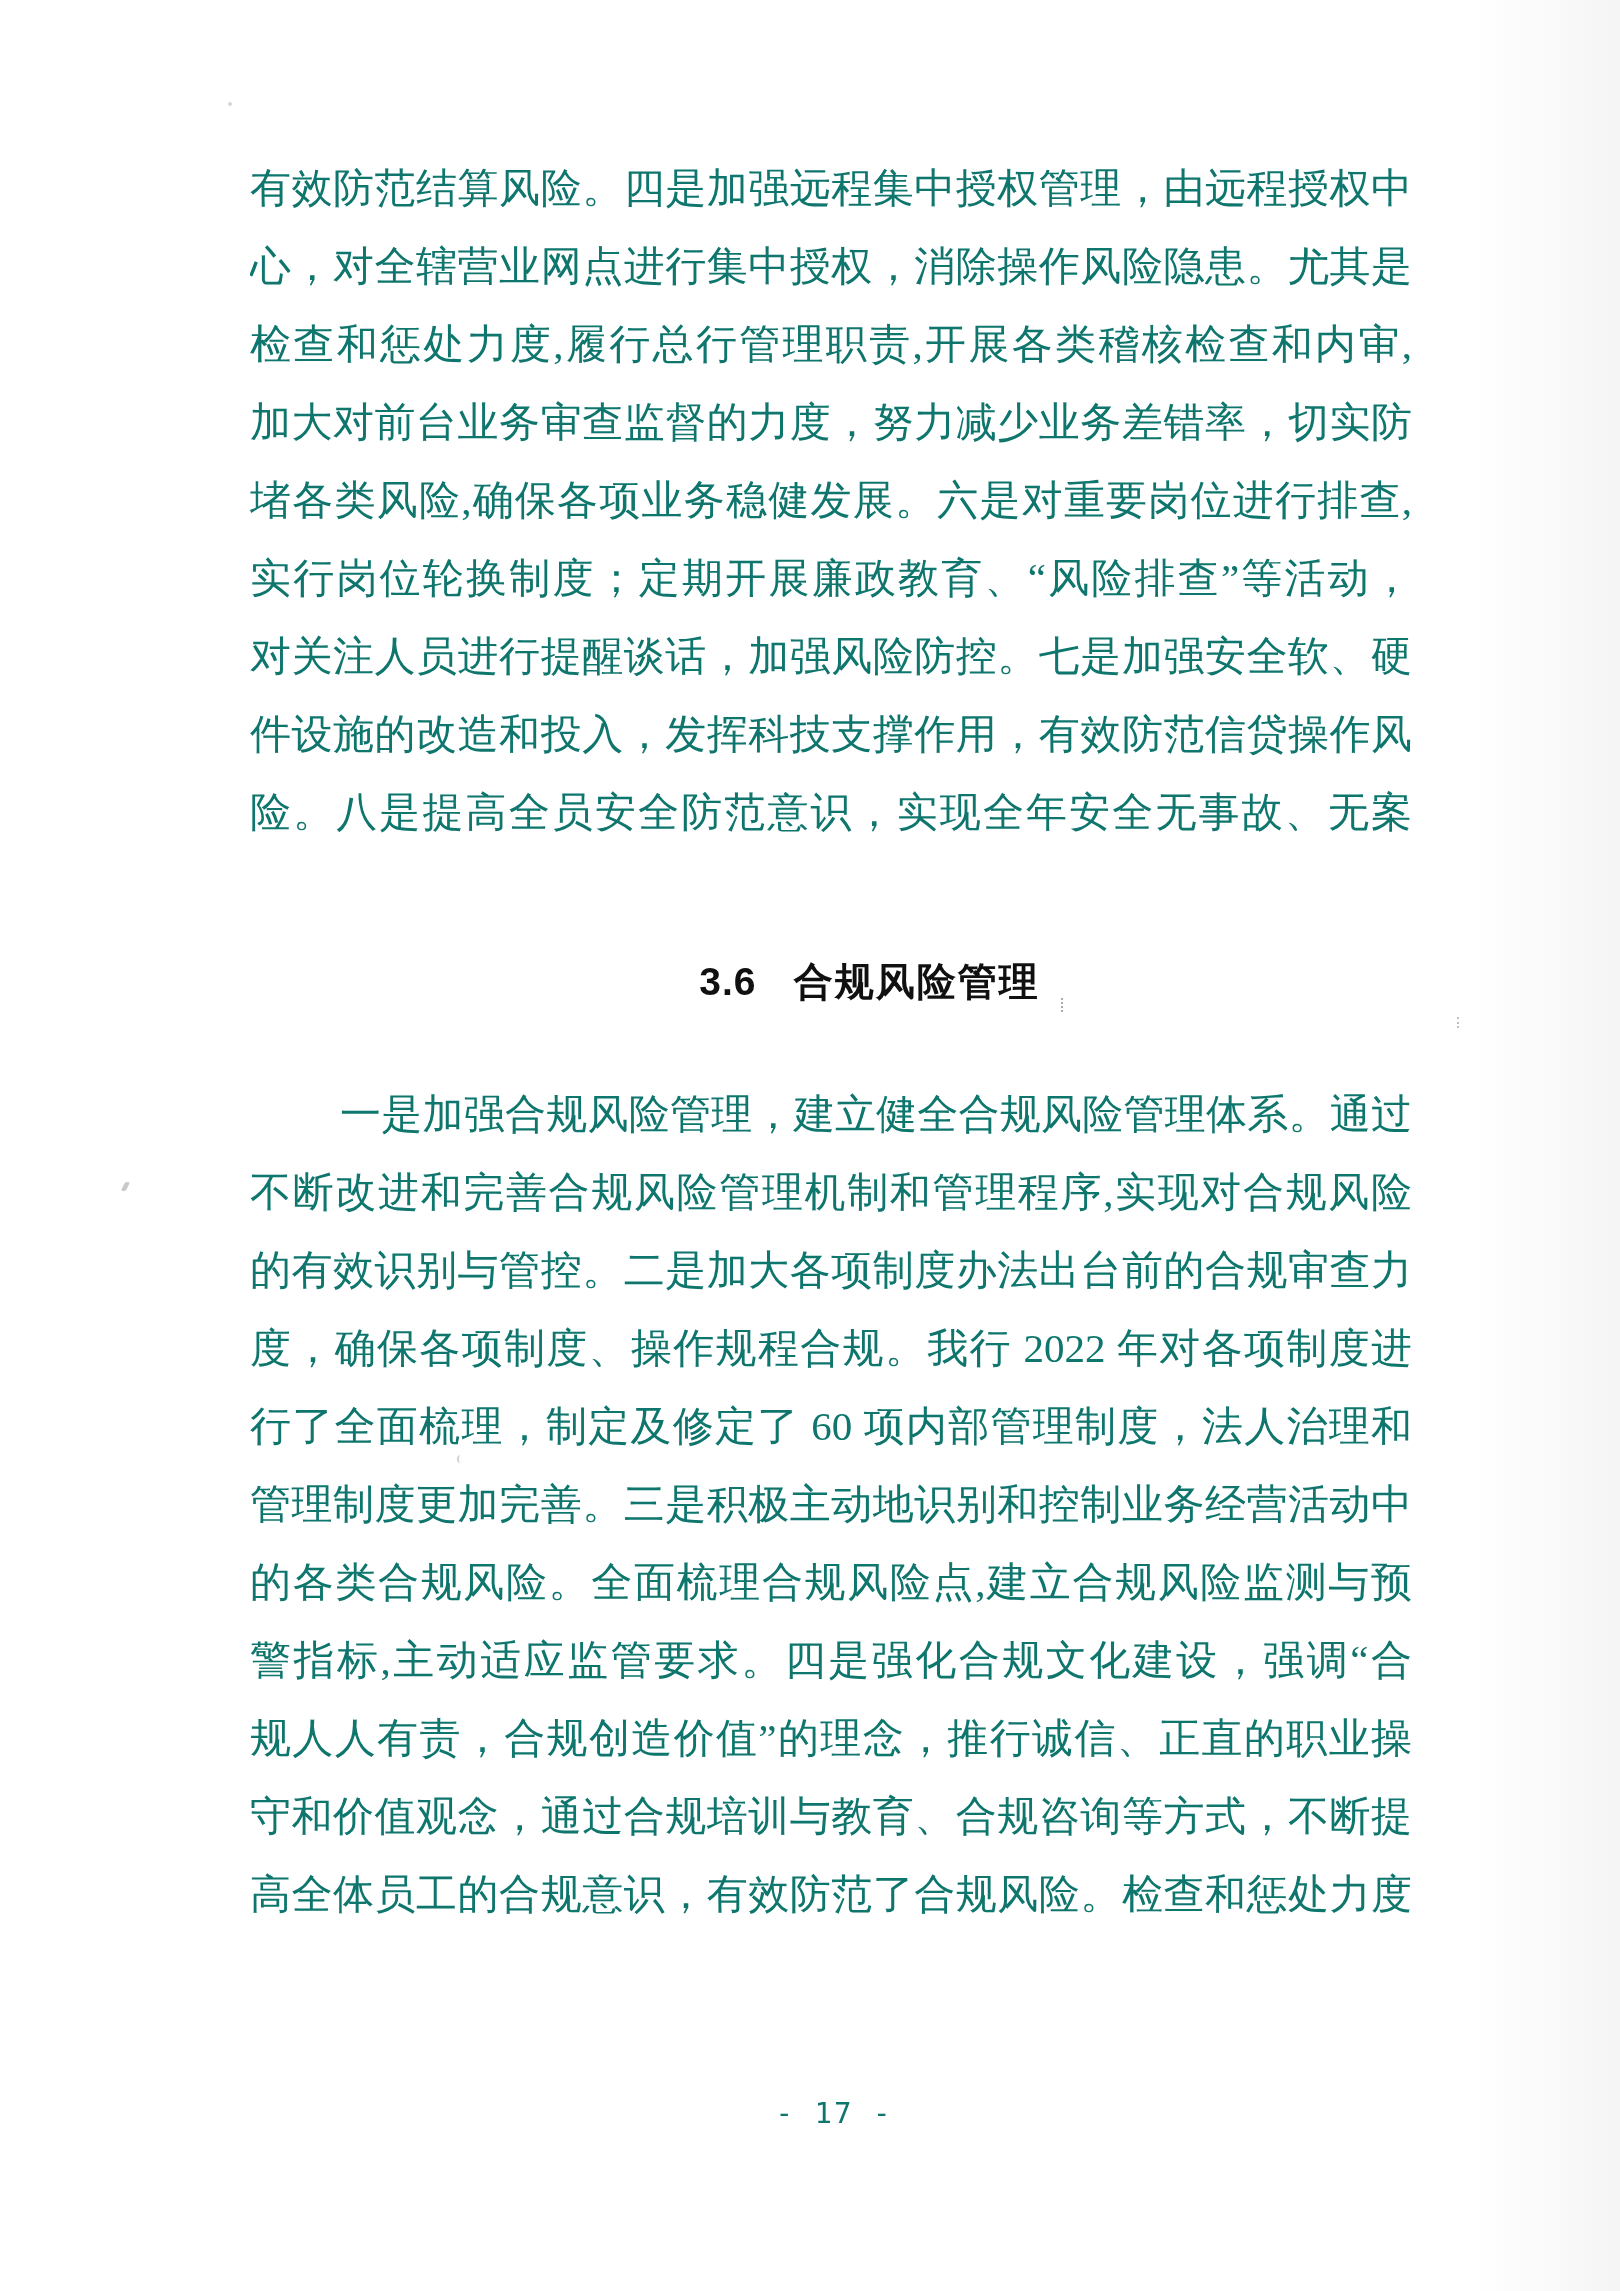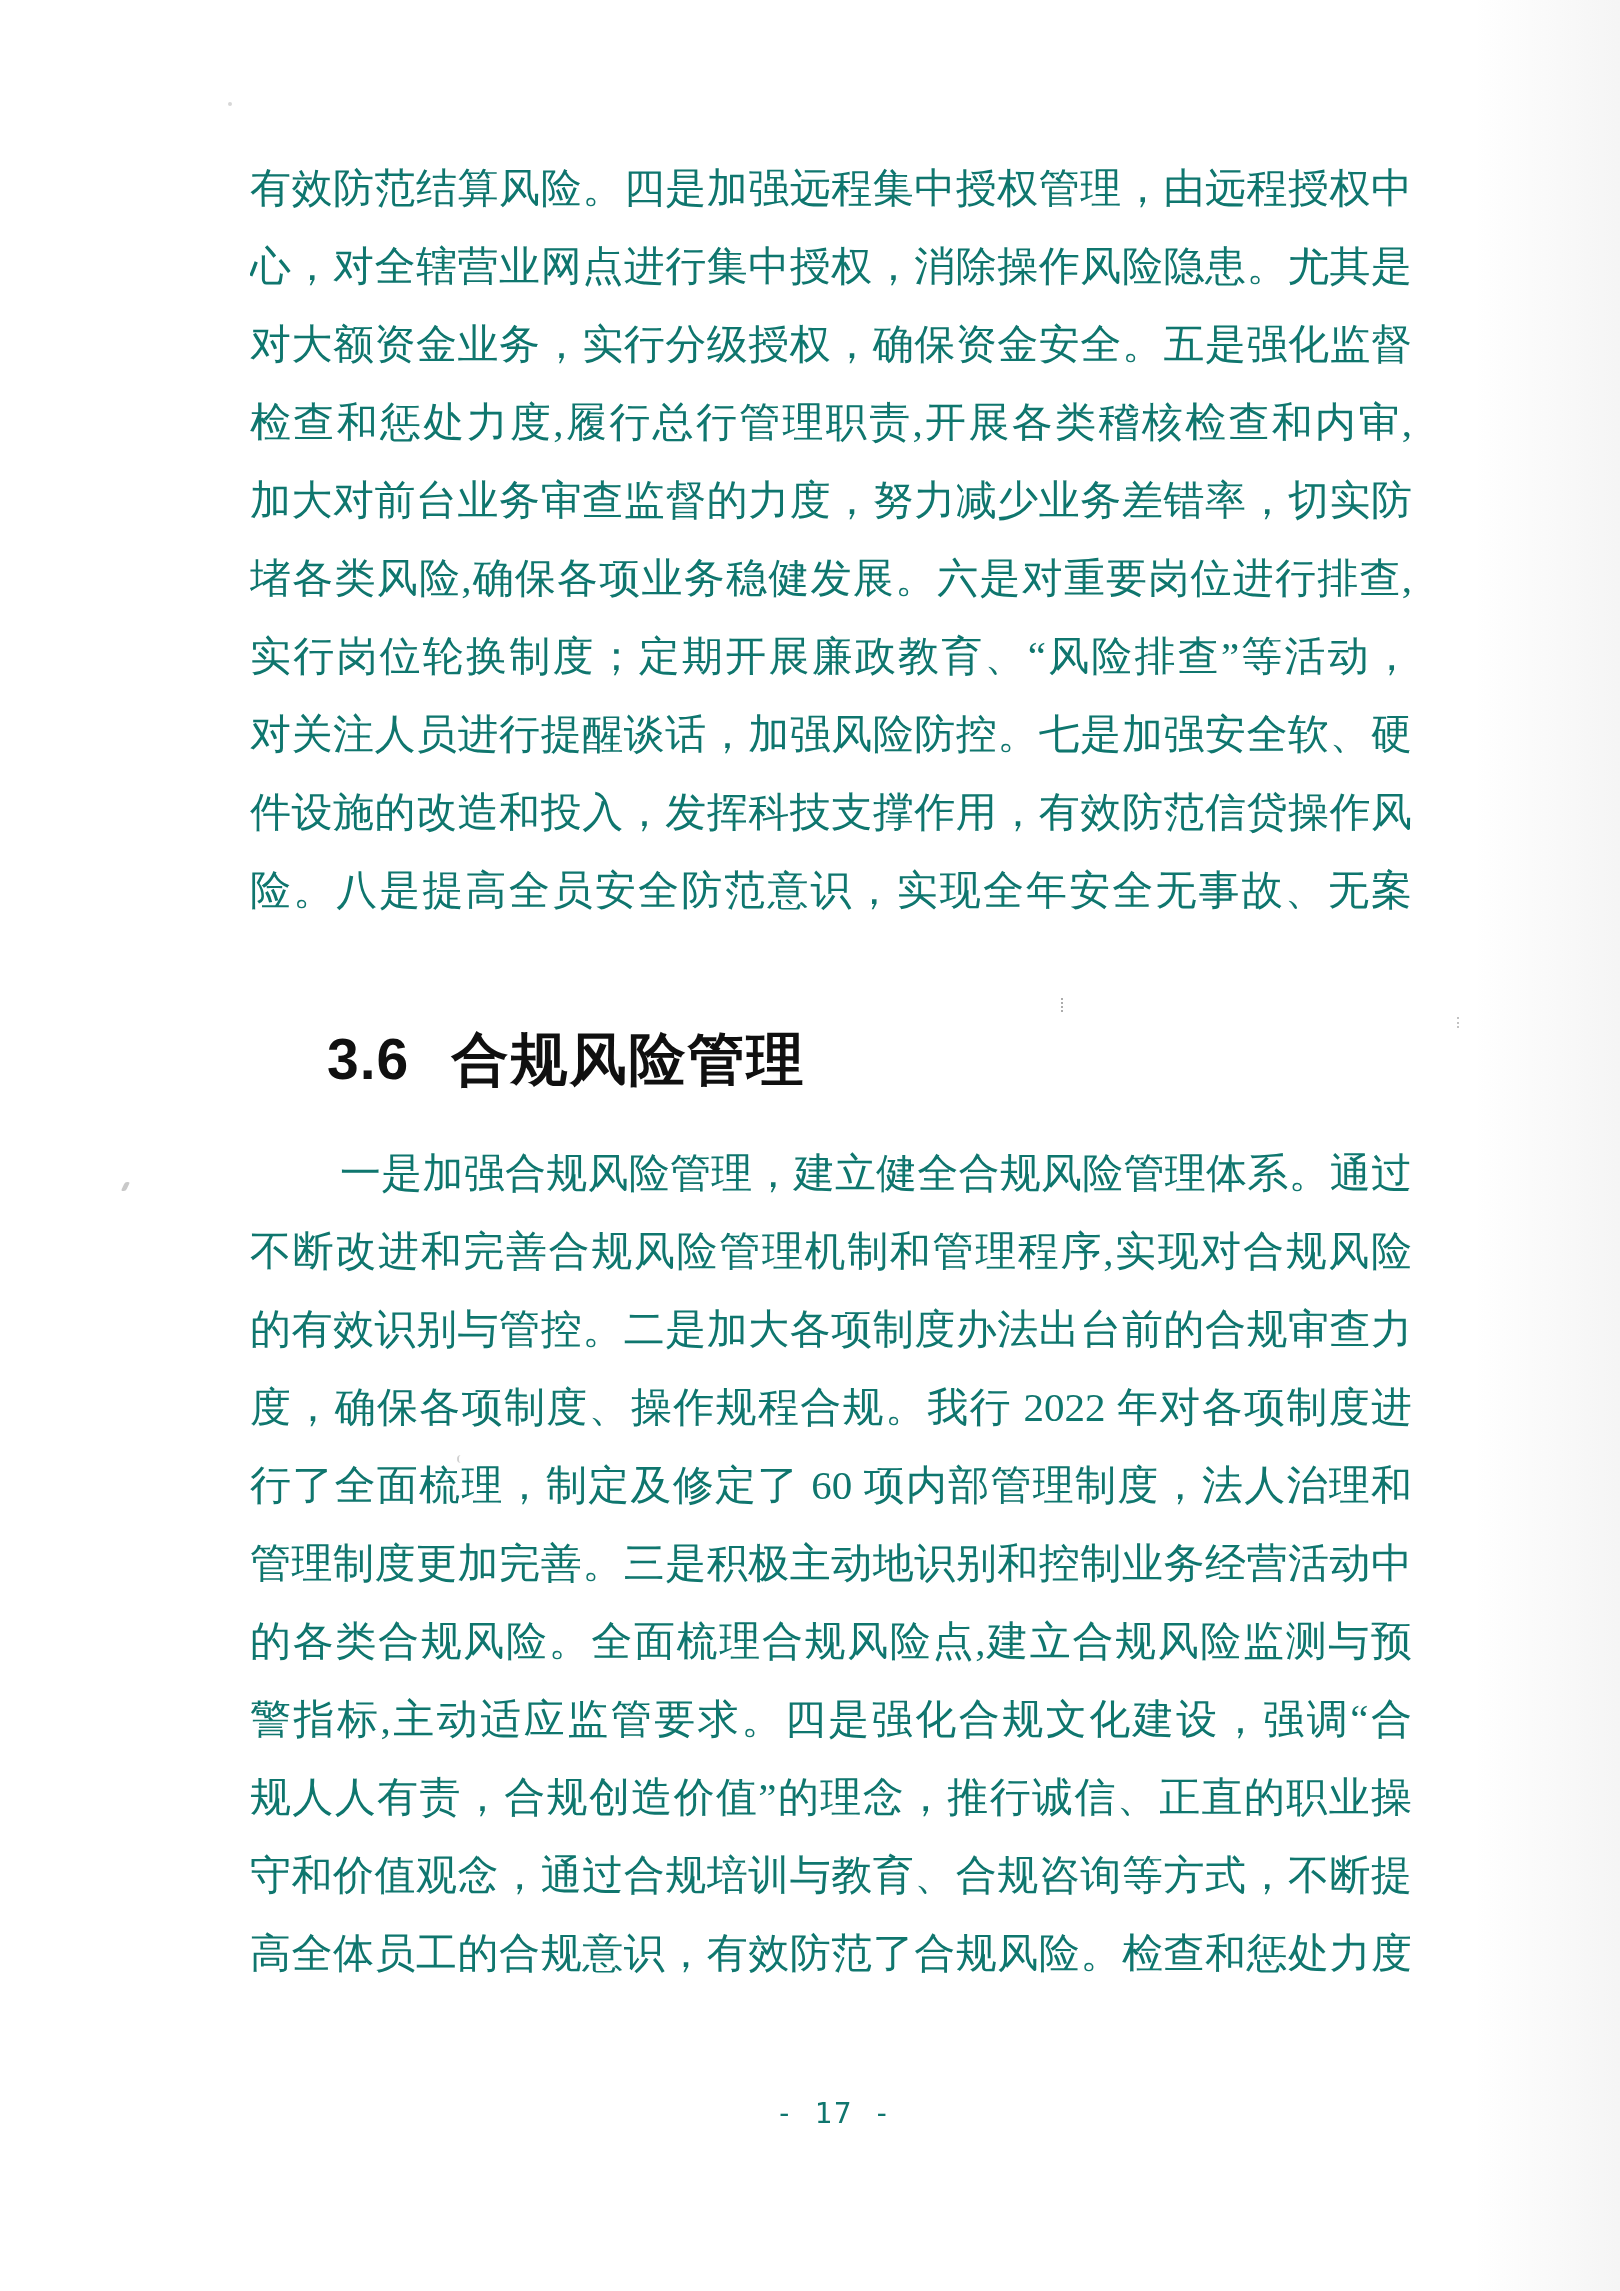--- a/index.html
+++ b/index.html
@@ -36,27 +36,28 @@
     text-align-last: justify;
     overflow: hidden;
     color: #0f766e;
     
     font-weight: 400;
   }
   
   #para2 .line:first-child { text-indent: 90px; }
 
   .heading {
-    margin: 100px 0 44px 77px;
+    margin: 100px 0 63px 77px;
     font-family: "Liberation Sans", "DejaVu Sans", sans-serif;
     font-weight: 700;
-    font-size: 57px;
+    font-size: 39px;
     line-height: 61px;
     color: #101010;
     letter-spacing: 1px;
+    text-align: center;
   }
   .heading .h-title { margin-left: 25.5px; letter-spacing: 2px; }
 
   .page-footer {
     position: absolute;
     top: 2096px;
     left: 0;
     width: 100%;
     text-align: center;
     font-family: "DejaVu Sans Mono", "Liberation Mono", monospace;
@@ -93,21 +94,20 @@
 </head>
 <body>
 
 <div class="page">
 
   <main class="content">
 
     <section class="para" id="para1">
         <div class="line">有效防范结算风险。四是加强远程集中授权管理，由远程授权中</div>
         <div class="line">心，对全辖营业网点进行集中授权，消除操作风险隐患。尤其是</div>
-        <div class="line">对大额资金业务，实行分级授权，确保资金安全。五是强化监督</div>
         <div class="line">检查和惩处力度,履行总行管理职责,开展各类稽核检查和内审,</div>
         <div class="line">加大对前台业务审查监督的力度，努力减少业务差错率，切实防</div>
         <div class="line">堵各类风险,确保各项业务稳健发展。六是对重要岗位进行排查,</div>
         <div class="line">实行岗位轮换制度；定期开展廉政教育、“风险排查”等活动，</div>
         <div class="line">对关注人员进行提醒谈话，加强风险防控。七是加强安全软、硬</div>
         <div class="line">件设施的改造和投入，发挥科技支撑作用，有效防范信贷操作风</div>
         <div class="line">险。八是提高全员安全防范意识，实现全年安全无事故、无案件。</div>
       </section>
 
     <h2 class="heading">

